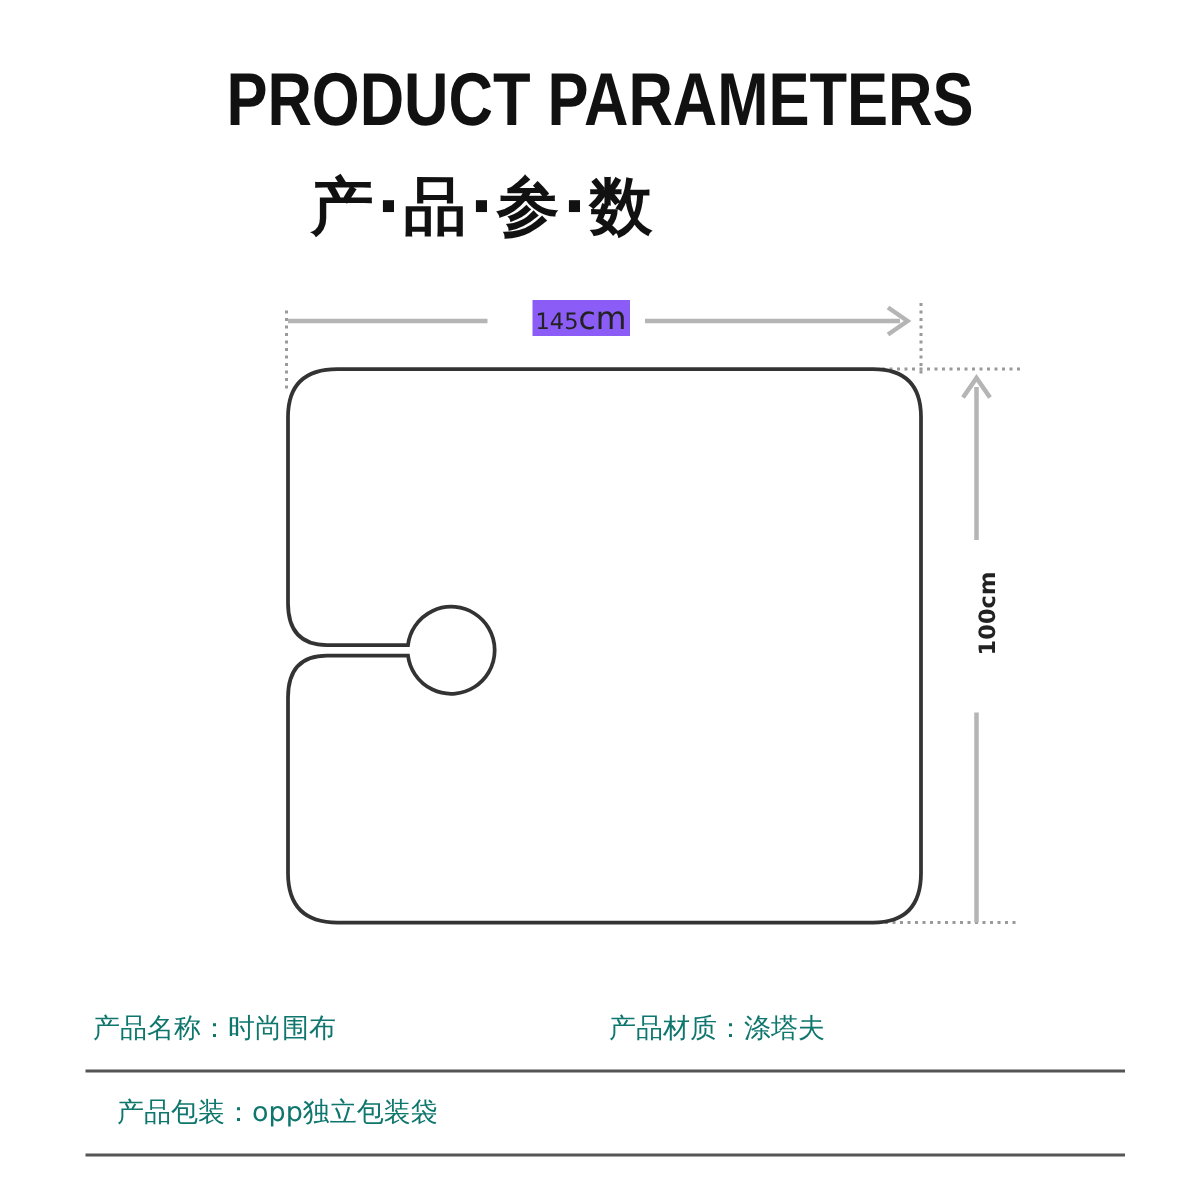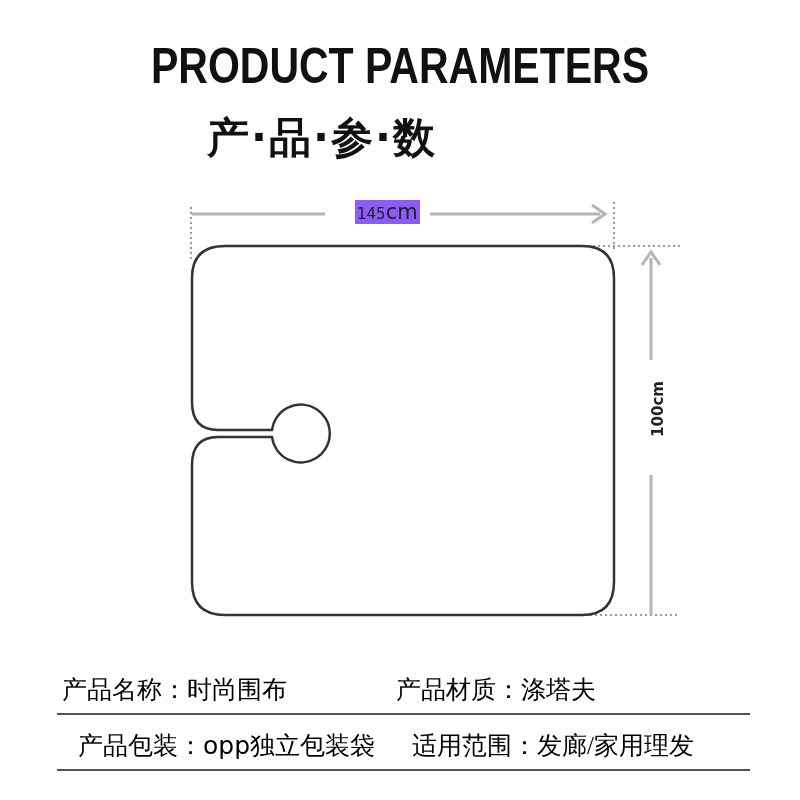--- a/index.html
+++ b/index.html
@@ -22,25 +22,25 @@
     }
     .dim-w .num { font-size: 15px; }
     .dim-w .unit { font-size: 21px; }
     .dim-h {
       position: absolute; left: 628px; top: 400px; width: 60px; text-align: center;
       transform: rotate(-90deg); font-family: "DejaVu Sans", sans-serif; font-weight: bold;
       font-size: 15px; color: #222;
     }
     .param-row {
       position: absolute; left: 62px; width: 700px; height: 40px;
-      font-family: "DejaVu Sans", sans-serif; font-size: 25px; color: #000000;
+      font-family: "DejaVu Sans", sans-serif; font-size: 18px; color: #0f766e;
     }
     .param-row .cell { position: absolute; top: 0; white-space: nowrap; }
     .param-row .cell.c1 { left: 0; }
-    .param-row .cell.c2 { left: 334px; font-family: Liberation Serif, serif; }
+    .param-row .cell.c2 { left: 344px; }
     .divider {
       position: absolute; left: 57px; width: 693px; height: 2px; background: #555;
     }
   </style>
 </head>
 <body>
 
 <div class="title-en">PRODUCT PARAMETERS</div>
 <div class="title-cn">产·品·参·数</div>
 
@@ -80,17 +80,14 @@
   <div class="cell c2">
     <span>产品材质：</span><span>涤塔夫</span>
   </div>
 </div>
 <div class="divider" style="top:713px;"></div>
 
 <div class="param-row" style="top:729px;margin-left:16px;">
   <div class="cell c1">
     <span>产品包装：</span><span>opp独立包装袋</span>
   </div>
-  <div class="cell c2">
-    <span>适用范围：</span><span>发廊/家用理发</span>
-  </div>
 </div>
 <div class="divider" style="top:769px;"></div>
 
 </body></html>

